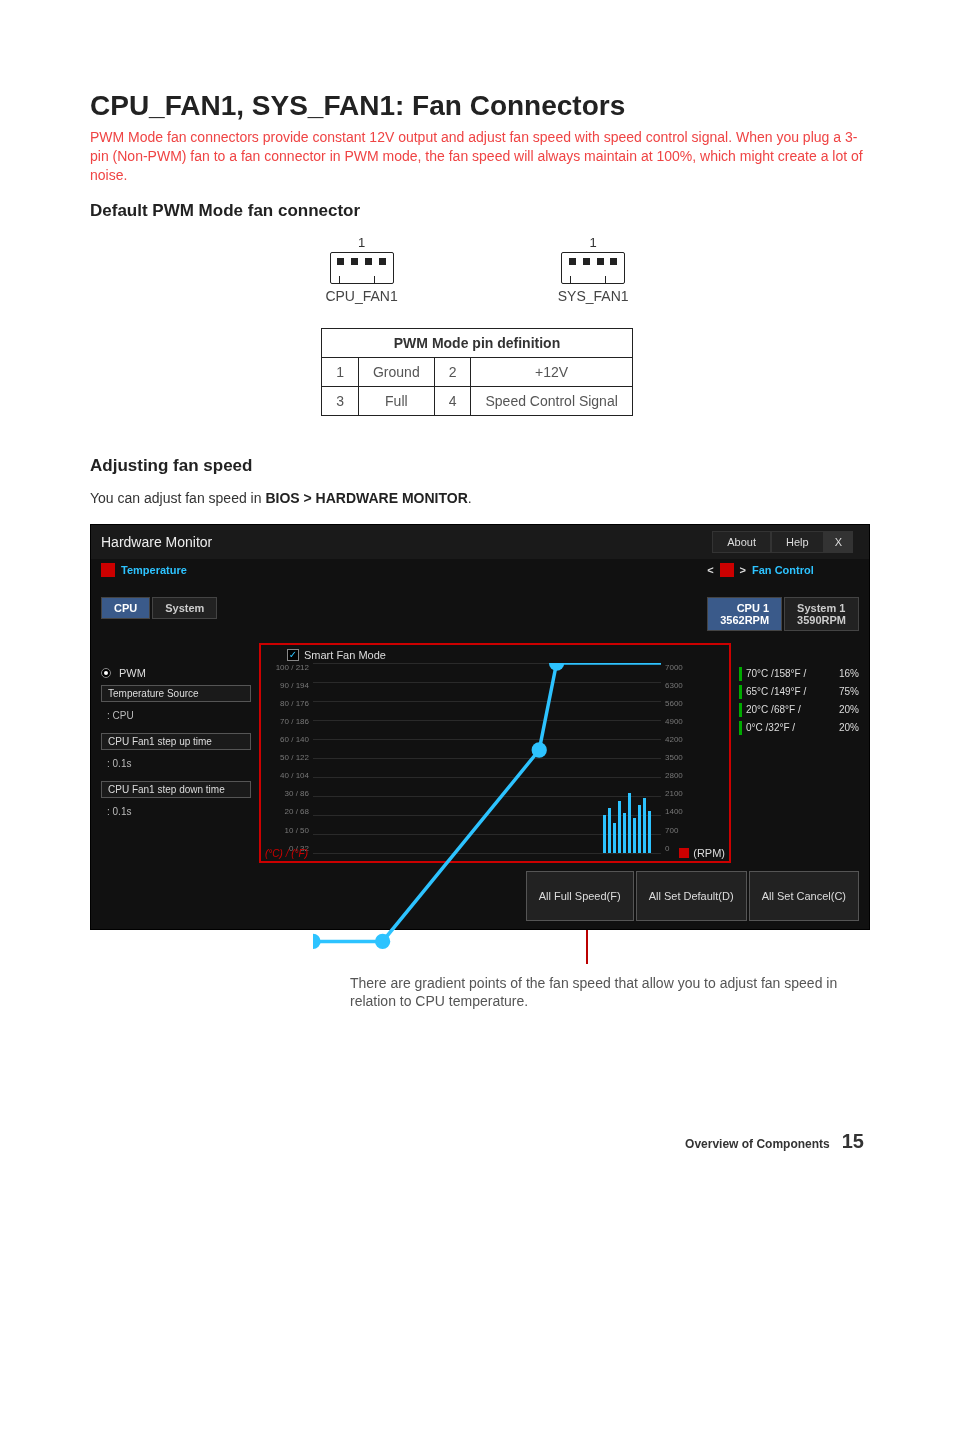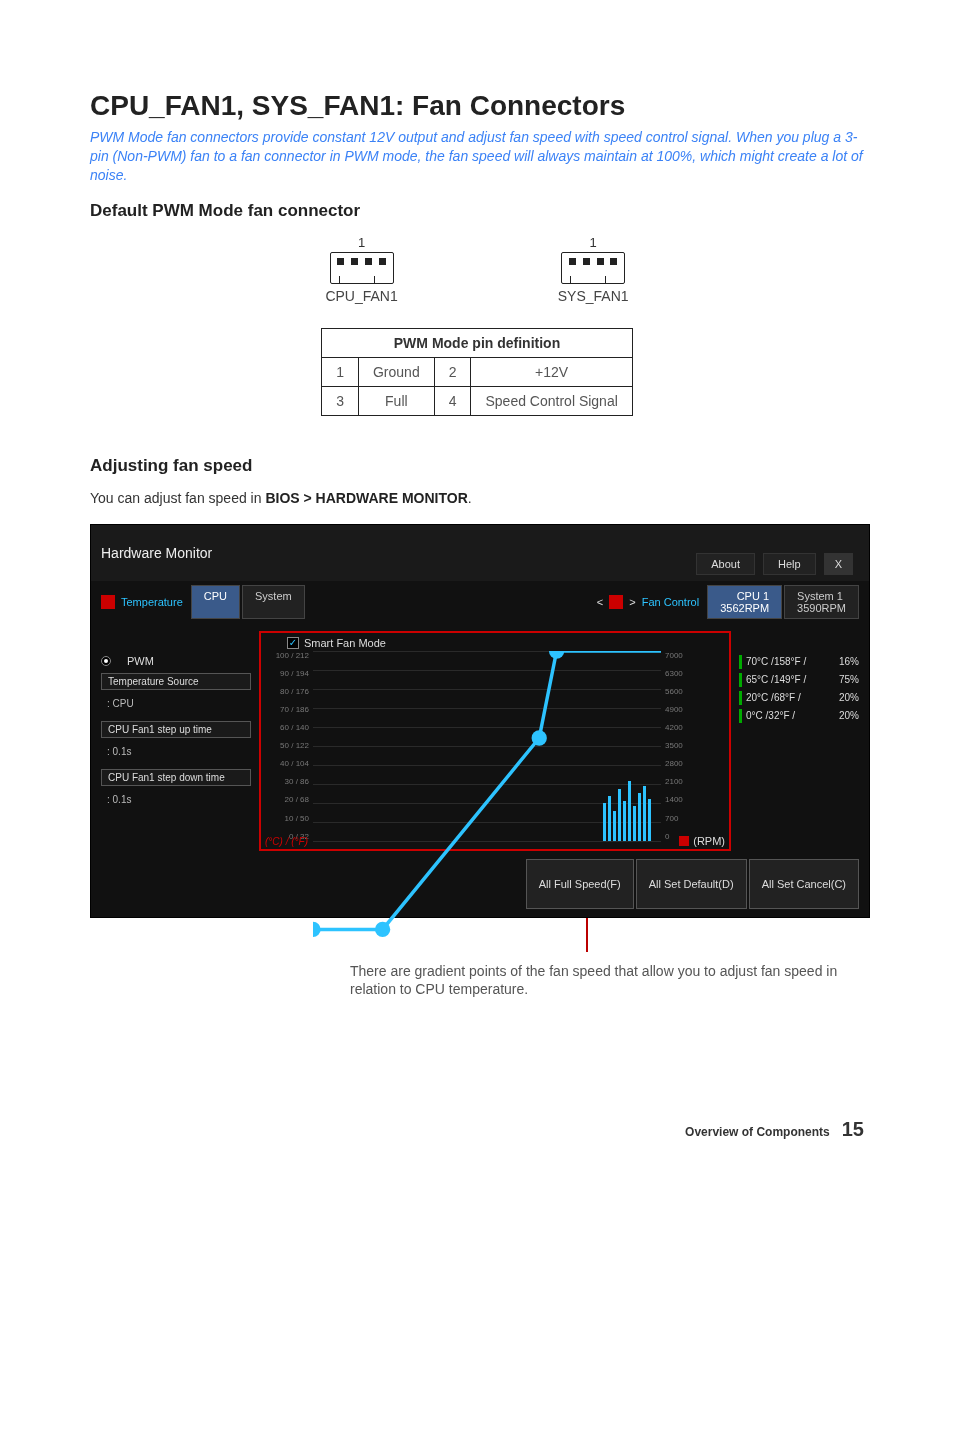--- a/index.html
+++ b/index.html
@@ -16,23 +16,22 @@
   }
   h1 {
     font-size: 28px;
     font-weight: 700;
     margin: 0 0 6px 0;
     color: #222;
   }
   .intro {
     font-size: 14px;
     line-height: 1.35;
-    color: #3b82f6;
+    color: #ef4444;
     margin-bottom: 16px;
-    font-style: italic;
   }
   h2 {
     font-size: 17px;
     font-weight: 700;
     margin: 10px 0 14px 0;
     color: #222;
   }
   .connectors {
     display: flex;
     justify-content: center;
@@ -111,38 +110,39 @@
     border: 1px solid #000;
   }
   .hwmon-titlebar {
     display: flex;
     justify-content: space-between;
     align-items: center;
     background: #1a1a1a;
     padding: 6px 16px 6px 10px;
   }
   .hwmon-title { font-size: 14px; color: #eee; }
-  .hwmon-tabs { display: flex; gap: 8px; margin-top: 22px; }
+  .hwmon-tabs { display: flex; gap: 0; }
   .hwmon-tab {
     padding: 4px 14px;
     background: #222;
     border: 1px solid #333;
     color: #ddd;
     font-size: 11px;
   }
   .hwmon-tab.close { background: #333; padding: 4px 10px; }
   .hwmon-top {
     display: flex;
     justify-content: space-between;
     padding: 4px 10px;
   }
   .hwmon-top-left, .hwmon-top-right {
     display: flex;
-    flex-direction: row;
-    gap: 8px;
+    flex-direction: column;
+    gap: 20px;
+    font-weight: bold;
   }
   .row { display: flex; align-items: center; gap: 6px; }
   .temp-icon {
     width: 14px; height: 14px; background: #c00;
   }
   .fan-icon {
     width: 14px; height: 14px; background: #c00;
   }
   .hwmon-top .label { color: #2dc3ff; font-size: 11px; }
   .mode-tabs { display: flex; gap: 2px; }
@@ -159,21 +159,21 @@
     padding: 8px 10px 4px 10px;
     gap: 8px;
   }
   .hwmon-left {
     width: 150px;
     display: flex;
     flex-direction: column;
     gap: 6px;
     padding-top: 24px;
   }
-  .radio-row { display: flex; align-items: center; gap: 16px; }
+  .radio-row { display: flex; align-items: center; gap: 8px; }
   .radio-dot {
     width: 10px; height: 10px; border-radius: 50%;
     border: 1px solid #888; background: #000;
     position: relative;
   }
   .radio-dot.sel::after {
     content: ""; position: absolute; inset: 2px;
     background: #fff; border-radius: 50%;
   }
   .boxed {

